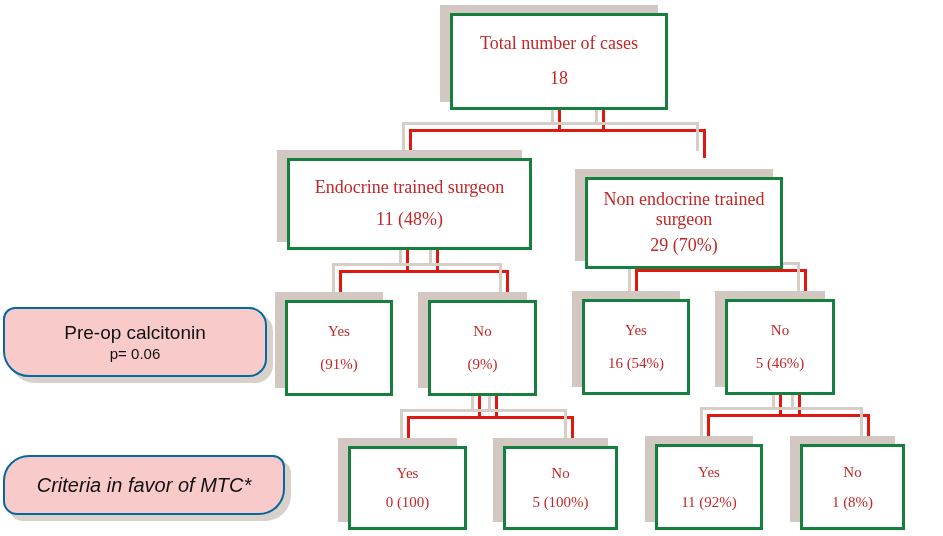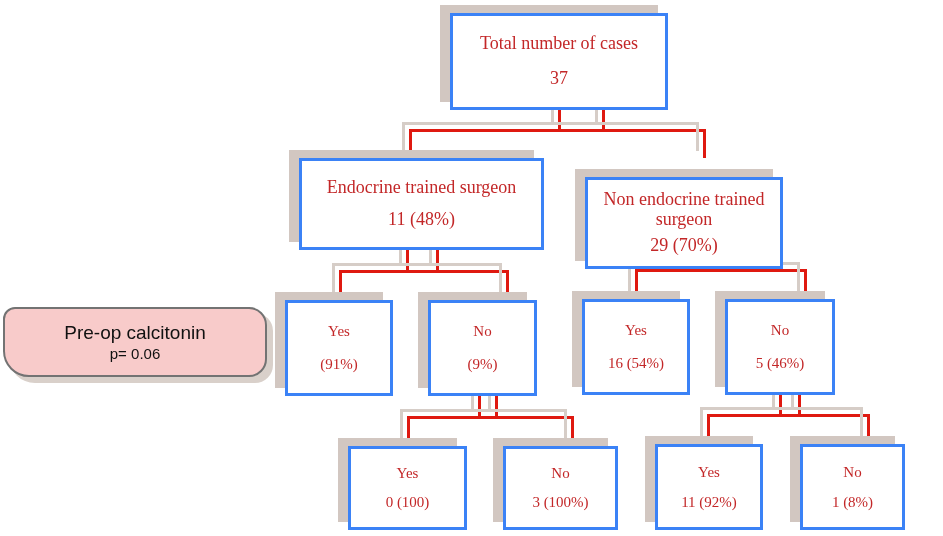--- a/index.html
+++ b/index.html
@@ -7,56 +7,56 @@
     position:relative;
     width:943px;height:536px;
     background:#ffffff;
     font-family:"Liberation Serif", serif;
     overflow:hidden;
   }
   
   .node{
     position:absolute;
     background:#ffffff;
-    border:3px solid #3b82f6;
+    border:3px solid #15803d;
     box-shadow:-10px -8px 0 #d2c7c1;
     display:flex;flex-direction:column;
     align-items:center;justify-content:space-evenly;
     text-align:center;
     color:#c32728;
     box-sizing:border-box;
     padding:4px 2px;
   }
   .node .ln1{font-size:18px;line-height:1.1;}
   .node .ln2{font-size:18px;line-height:1.1;}
   .small .ln1,.small .ln2{font-size:15px;}
   
   .cv{position:absolute;width:3px;background:#df1910;box-shadow:-7px -7px 0 #d6cdc7;}
   .ch{position:absolute;height:3px;background:#df1910;box-shadow:-7px -7px 0 #d6cdc7;}
   
   .slabel{
     position:absolute;
     background:#f8cbca;
-    border:2px solid #737373;
+    border:2px solid #0369a1;
     box-shadow:6px 6px 0 #d9d0ca;
     display:flex;flex-direction:column;
     align-items:center;justify-content:center;
     text-align:center;
     color:#111111;
     font-family:"Liberation Sans", sans-serif;
     box-sizing:border-box;
   }
   .slabel .ln1{font-size:19px;line-height:1.25;}
   .slabel .ln2{font-size:15px;line-height:1.25;}
   #label-preop{left:3px;top:307px;width:264px;height:70px;border-radius:12px 18px 18px 26px;}
   #label-criteria{left:3px;top:455px;width:282px;height:60px;border-radius:26px 12px 26px 14px;font-style:italic;font-size:20px;}
   #label-criteria .ln1{font-size:20px;}
   
   #n-root{left:450px;top:13px;width:218px;height:97px;}
-  #n-endo{left:287px;top:158px;width:245px;height:92px;margin-left:12px;}
+  #n-endo{left:287px;top:158px;width:245px;height:92px;}
   #n-nonendo{left:585px;top:158px;width:198px;height:92px;margin-top:19px;}
   #n-cal-ey{left:285px;top:300px;width:108px;height:96px;}
   #n-cal-en{left:428px;top:300px;width:109px;height:96px;}
   #n-cal-ny{left:582px;top:299px;width:108px;height:96px;}
   #n-cal-nn{left:725px;top:299px;width:110px;height:96px;}
   #n-cri-ey{left:348px;top:446px;width:119px;height:84px;}
   #n-cri-en{left:503px;top:446px;width:115px;height:84px;}
   #n-cri-ny{left:655px;top:444px;width:108px;height:86px;}
   #n-cri-nn{left:800px;top:444px;width:105px;height:86px;}
 </style>
@@ -90,21 +90,21 @@
   <div class="cv" style="left:571px;top:416px;height:30px;"></div>
 
   <div class="cv" style="left:779px;top:393px;height:22px;"></div>
   <div class="cv" style="left:798px;top:393px;height:22px;"></div>
   <div class="ch" style="left:707px;top:414px;width:163px;"></div>
   <div class="cv" style="left:707px;top:414px;height:30px;"></div>
   <div class="cv" style="left:867px;top:414px;height:30px;"></div>
 
   <div class="node" id="n-root">
     <span class="ln1">Total number of cases</span>
-    <span class="ln2">37</span>
+    <span class="ln2">18</span>
   </div>
 
   <div class="node" id="n-endo">
     <span class="ln1">Endocrine trained surgeon</span>
     <span class="ln2">11 (48%)</span>
   </div>
   <div class="node" id="n-nonendo">
     <span class="ln1">Non endocrine trained surgeon</span>
     <span class="ln2">29 (70%)</span>
   </div>
@@ -125,29 +125,32 @@
     <span class="ln1">No</span>
     <span class="ln2">5 (46%)</span>
   </div>
 
   <div class="node small" id="n-cri-ey">
     <span class="ln1">Yes</span>
     <span class="ln2">0 (100)</span>
   </div>
   <div class="node small" id="n-cri-en">
     <span class="ln1">No</span>
-    <span class="ln2">3 (100%)</span>
+    <span class="ln2">5 (100%)</span>
   </div>
   <div class="node small" id="n-cri-ny">
     <span class="ln1">Yes</span>
     <span class="ln2">11 (92%)</span>
   </div>
   <div class="node small" id="n-cri-nn">
     <span class="ln1">No</span>
     <span class="ln2">1 (8%)</span>
   </div>
 
   <div class="slabel" id="label-preop">
     <span class="ln1">Pre-op calcitonin</span>
     <span class="ln2">p= 0.06</span>
   </div>
+  <div class="slabel" id="label-criteria">
+    <span class="ln1">Criteria in favor of MTC*</span>
+  </div>
 
 </div>
 
 </body></html>

